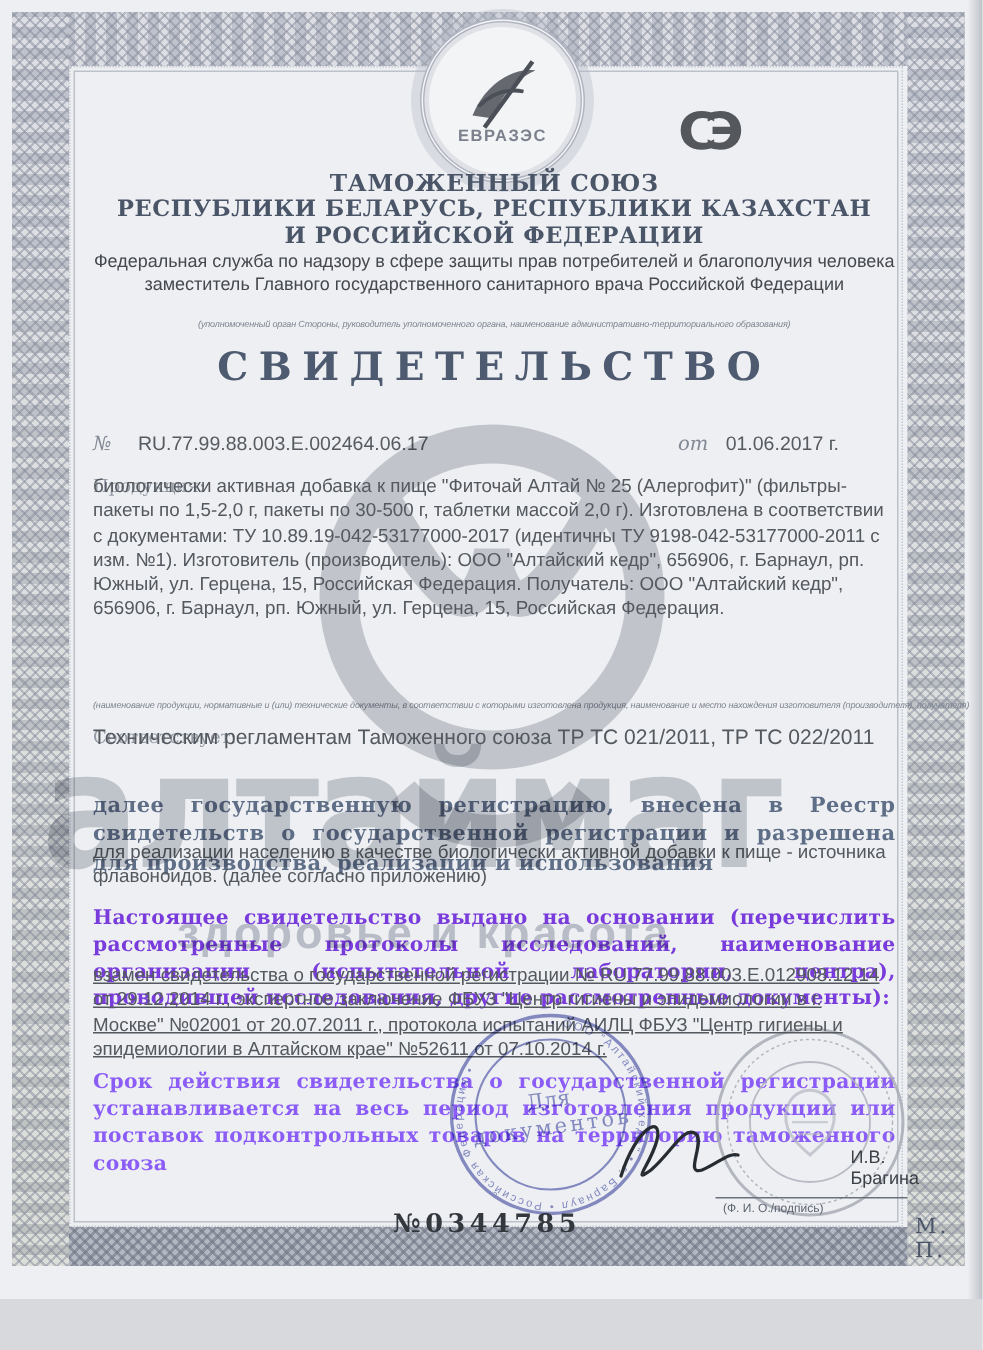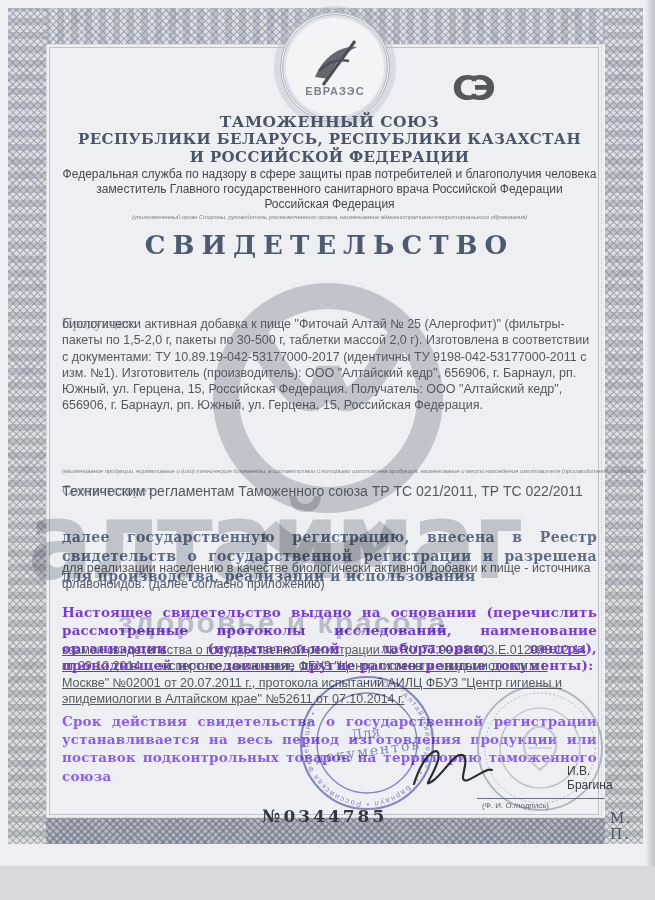--- a/index.html
+++ b/index.html
@@ -155,25 +155,32 @@
     <path d="M120 250 C150 285 210 285 240 250" fill="none" stroke="#aaadb5" stroke-width="22"></path>
   </svg>
 
   <div class="content">
 
     <div class="abs serif hdr1">ТАМОЖЕННЫЙ СОЮЗ</div>
     <div class="abs serif hdr3">И РОССИЙСКОЙ ФЕДЕРАЦИИ</div>
     <div class="abs serif hdr2">РЕСПУБЛИКИ БЕЛАРУСЬ, РЕСПУБЛИКИ КАЗАХСТАН</div>
     <div class="abs agency ag1">Федеральная служба по надзору в сфере защиты прав потребителей и благополучия человека</div>
     <div class="abs agency ag2">заместитель Главного государственного санитарного врача Российской Федерации</div>
-    <div class="abs agency ag3">Российская Федерация</div>
     <div class="abs tiny fn-hdr">(уполномоченный орган Стороны, руководитель уполномоченного органа, наименование административно-территориального образования)</div>
 
     <div class="abs serif doc-title">СВИДЕТЕЛЬСТВО</div>
 
+    <div class="abs numrow">
+      <span class="num-label">№</span>
+      <span>RU.77.99.88.003.E.002464.06.17</span>
+      <span class="date-group">
+        <span class="date-label">от</span>
+        <span>01.06.2017 г.</span>
+      </span>
+    </div>
 
     <div class="abs product-wrap">
       <span class="ghost-label">Продукция:</span>
       <div class="typed over">биологически активная добавка к пище "Фиточай Алтай № 25 (Алергофит)" (фильтры-пакеты по 1,5-2,0 г, пакеты по 30-500 г, таблетки массой 2,0 г). Изготовлена в соответствии с документами: ТУ 10.89.19-042-53177000-2017 (идентичны ТУ 9198-042-53177000-2011 с изм. №1). Изготовитель (производитель): ООО "Алтайский кедр", 656906, г. Барнаул, рп. Южный, ул. Герцена, 15, Российская Федерация.  Получатель: ООО "Алтайский кедр", 656906, г. Барнаул, рп. Южный, ул. Герцена, 15, Российская Федерация.</div>
     </div>
     <div class="abs tiny fn-prod">(наименование продукции, нормативные и (или) технические документы, в соответствии с которыми изготовлена продукция, наименование и место нахождения изготовителя (производителя), получателя)</div>
 
     <div class="abs conf-wrap">
       <span class="ghost-label serif">Соответствует:</span>
       <div class="conf-typed">Техническим регламентам Таможенного союза ТР ТС 021/2011, ТР ТС 022/2011</div>

